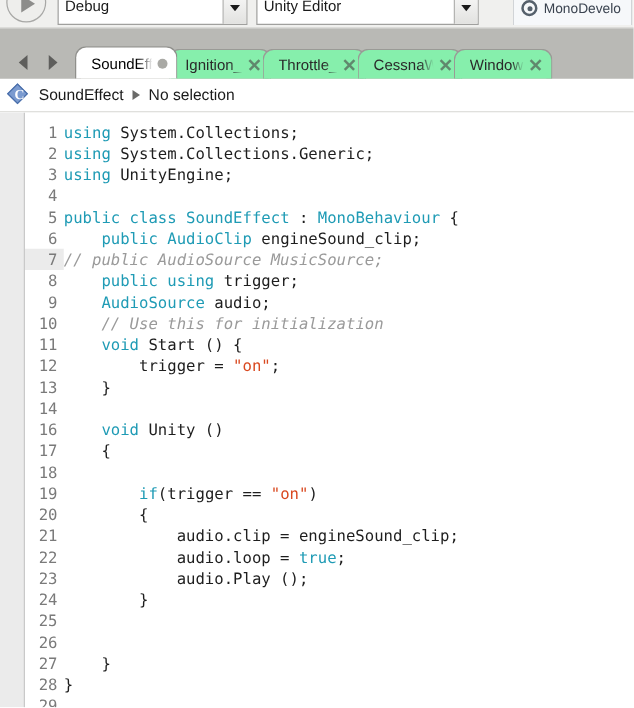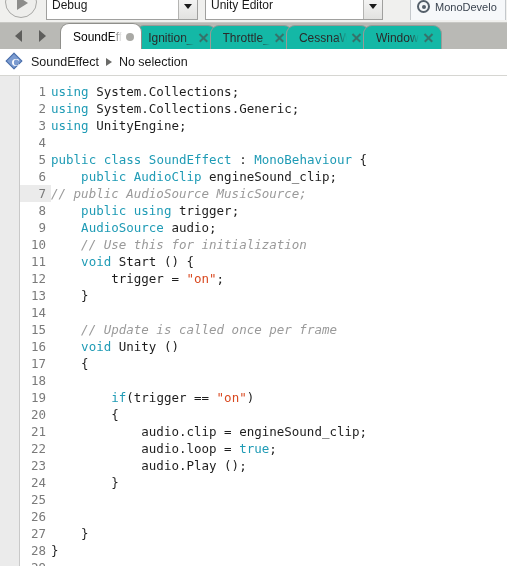--- a/index.html
+++ b/index.html
@@ -122,21 +122,21 @@
     background: #55606b;
   }
   .tb-monodev .mdlabel {
     font-size: 11px;
     color: #3b4450;
     white-space: nowrap;
   }
 
   
   .tabstrip {
-    height: 26px;
+    height: 40px;
     background: #b9b9b5;
     position: relative;
     flex: 0 0 auto;
     display: flex;
     align-items: flex-end;
     overflow: hidden;
   }
   .navbtns {
     width: 60px;
     height: 26px;
@@ -160,21 +160,21 @@
     align-items: flex-end;
     flex: 1 1 auto;
     height: 26px;
     min-width: 0;
   }
   .tab {
     height: 24px;
     display: flex;
     align-items: center;
     padding: 0 7px 0 12px;
-    background: #14b8a6;
+    background: #86efac;
     border-radius: 9px 9px 0 0;
     margin-right: -7px;
     border: 1px solid #9a9a96;
     border-bottom: none;
     box-sizing: border-box;
     position: relative;
     flex: 0 0 auto;
     max-width: 84px;
   }
   .tab .tname {
@@ -398,21 +398,20 @@
         <div class="line"><div class="ln">5</div><div class="lc"><span class="k">public</span><span class="pl"> </span><span class="k">class</span><span class="pl"> </span><span class="t">SoundEffect</span><span class="pl"> : </span><span class="t">MonoBehaviour</span><span class="pl"> {</span></div></div>
         <div class="line"><div class="ln">6</div><div class="lc"><span class="pl">    </span><span class="k">public</span><span class="pl"> </span><span class="t">AudioClip</span><span class="pl"> engineSound_clip;</span></div></div>
         <div class="line hl"><div class="ln">7</div><div class="lc"><span class="cm">// public AudioSource MusicSource;</span></div></div>
         <div class="line"><div class="ln">8</div><div class="lc"><span class="pl">    </span><span class="k">public</span><span class="pl"> </span><span class="k">using</span><span class="pl"> trigger;</span></div></div>
         <div class="line"><div class="ln">9</div><div class="lc"><span class="pl">    </span><span class="t">AudioSource</span><span class="pl"> audio;</span></div></div>
         <div class="line"><div class="ln">10</div><div class="lc"><span class="pl">    </span><span class="cm">// Use this for initialization</span></div></div>
         <div class="line"><div class="ln">11</div><div class="lc"><span class="pl">    </span><span class="k">void</span><span class="pl"> Start () {</span></div></div>
         <div class="line"><div class="ln">12</div><div class="lc"><span class="pl">        trigger = </span><span class="s">"on"</span><span class="pl">;</span></div></div>
         <div class="line"><div class="ln">13</div><div class="lc"><span class="pl">    }</span></div></div>
         <div class="line"><div class="ln">14</div><div class="lc"></div></div>
-        <div class="line"><div class="ln">15</div><div class="lc"><span class="pl">    </span><span class="cm">// Update is called once per frame</span></div></div>
         <div class="line"><div class="ln">16</div><div class="lc"><span class="pl">    </span><span class="k">void</span><span class="pl"> Unity ()</span></div></div>
         <div class="line"><div class="ln">17</div><div class="lc"><span class="pl">    {</span></div></div>
         <div class="line"><div class="ln">18</div><div class="lc"></div></div>
         <div class="line"><div class="ln">19</div><div class="lc"><span class="pl">        </span><span class="k">if</span><span class="pl">(trigger == </span><span class="s">"on"</span><span class="pl">)</span></div></div>
         <div class="line"><div class="ln">20</div><div class="lc"><span class="pl">        {</span></div></div>
         <div class="line"><div class="ln">21</div><div class="lc"><span class="pl">            audio.clip = engineSound_clip;</span></div></div>
         <div class="line"><div class="ln">22</div><div class="lc"><span class="pl">            audio.loop = </span><span class="k">true</span><span class="pl">;</span></div></div>
         <div class="line"><div class="ln">23</div><div class="lc"><span class="pl">            audio.Play ();</span></div></div>
         <div class="line"><div class="ln">24</div><div class="lc"><span class="pl">        }</span></div></div>
         <div class="line"><div class="ln">25</div><div class="lc"></div></div>

